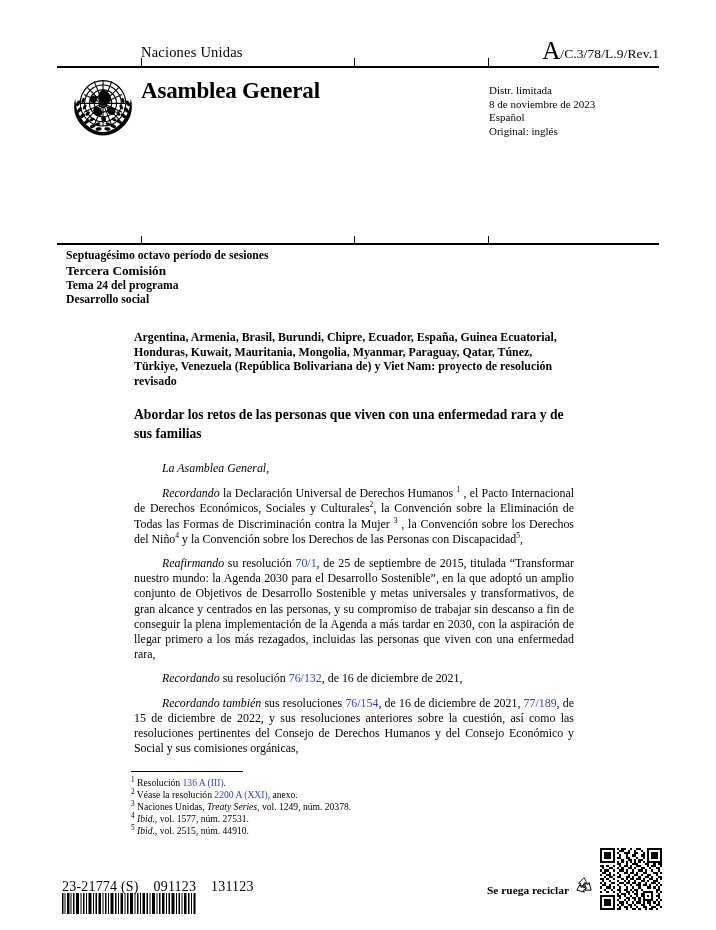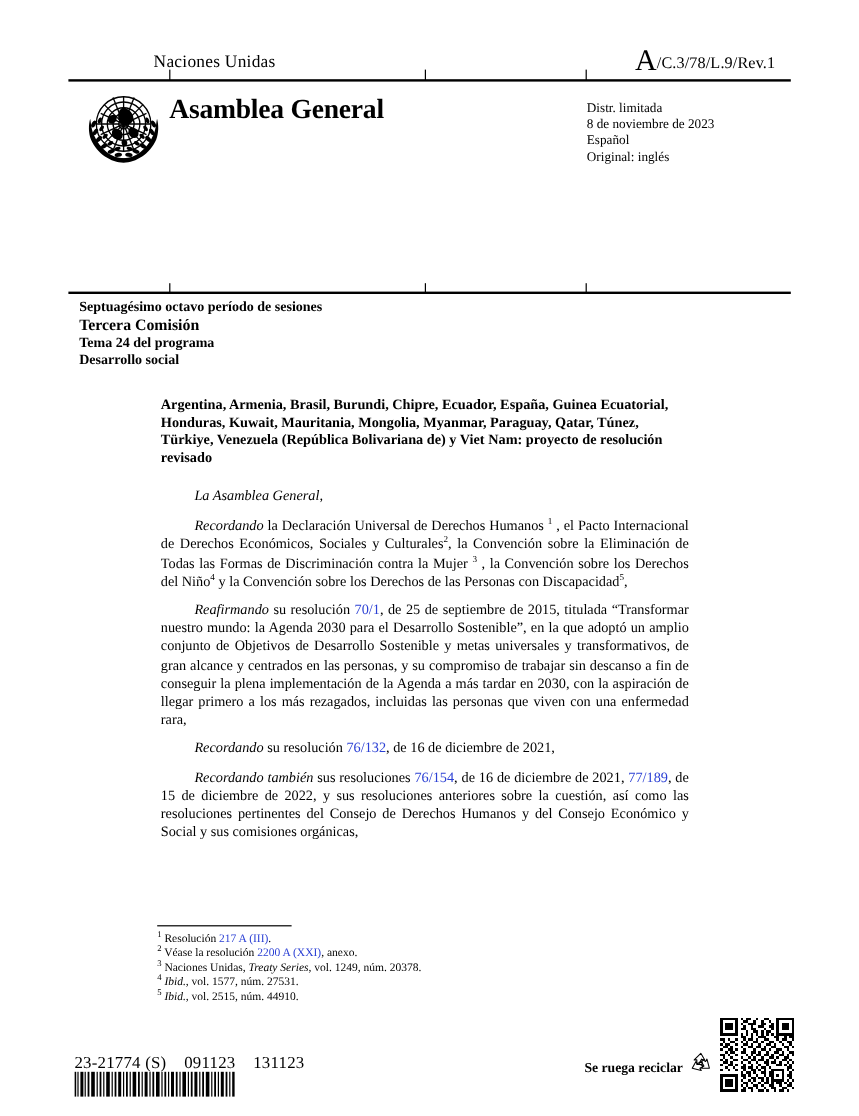--- a/index.html
+++ b/index.html
@@ -19,21 +19,21 @@
   .page {
     position: absolute;
     left: 0; top: 0;
     width: 716px;
     height: 930px;
   }
 
   
   .masthead {
     position: absolute;
-    left: 44px;
+    left: 57px;
     top: 44px;
     width: 602px;
     height: 16px;
     text-decoration: underline;
   }
   .org-name {
     position: absolute;
     left: 84px;
     top: 0;
     font-size: 14.5px;
@@ -318,36 +318,37 @@
     <div>Septuagésimo octavo período de sesiones</div>
     <div class="committee">Tercera Comisión</div>
     <div>Tema 24 del programa</div>
     <div>Desarrollo social</div>
   </div>
 
   <div class="body-col">
 
     <div class="sponsors">Argentina, Armenia, Brasil, Burundi, Chipre, Ecuador, España, Guinea Ecuatorial, Honduras, Kuwait, Mauritania, Mongolia, Myanmar, Paraguay, Qatar, Túnez, Türkiye, Venezuela (República Bolivariana de) y Viet Nam: proyecto de resolución revisado</div>
 
+    <div class="res-title">Abordar los retos de las personas que viven con una enfermedad rara y de sus familias</div>
 
     <div class="assembly-line"><i>La Asamblea General,</i></div>
 
     <p class="para"><i>Recordando</i><span> la Declaración Universal de Derechos Humanos </span><sup>1</sup><span> , el Pacto Internacional de Derechos Económicos, Sociales y Culturales</span><sup>2</sup><span>, la Convención sobre la Eliminación de Todas las Formas de Discriminación contra la Mujer </span><sup>3</sup><span> , la Convención sobre los Derechos del Niño</span><sup>4</sup><span> y la Convención sobre los Derechos de las Personas con Discapacidad</span><sup>5</sup><span>,</span></p>
 
     <p class="para"><i>Reafirmando</i><span> su resolución </span><span class="lnk">70/1</span><span>, de 25 de septiembre de 2015, titulada “Transformar nuestro mundo: la Agenda 2030 para el Desarrollo Sostenible”, en la que adoptó un amplio conjunto de Objetivos de Desarrollo Sostenible y metas universales y transformativos, de gran alcance y centrados en las personas, y su compromiso de trabajar sin descanso a fin de conseguir la plena implementación de la Agenda a más tardar en 2030, con la aspiración de llegar primero a los más rezagados, incluidas las personas que viven con una enfermedad rara,</span></p>
 
     <p class="para"><i>Recordando</i><span> su resolución </span><span class="lnk">76/132</span><span>, de 16 de diciembre de 2021,</span></p>
 
     <p class="para"><i>Recordando también</i><span> sus resoluciones </span><span class="lnk">76/154</span><span>, de 16 de diciembre de 2021, </span><span class="lnk">77/189</span><span>, de 15 de diciembre de 2022, y sus resoluciones anteriores sobre la cuestión, así como las resoluciones pertinentes del Consejo de Derechos Humanos y del Consejo Económico y Social y sus comisiones orgánicas,</span></p>
 
   </div>
 
   <div class="fn-rule"></div>
   <div class="footnotes">
-    <div><span class="fnum">1</span><span> Resolución </span><span class="lnk">217 A (III)</span><span>.</span></div>
+    <div><span class="fnum">1</span><span> Resolución </span><span class="lnk">136 A (III)</span><span>.</span></div>
     <div><span class="fnum">2</span><span> Véase la resolución </span><span class="lnk">2200 A (XXI)</span><span>, anexo.</span></div>
     <div><span class="fnum">3</span><span> Naciones Unidas, </span><i>Treaty Series</i><span>, vol. 1249, núm. 20378.</span></div>
     <div><span class="fnum">4</span><span> </span><i>Ibid.</i><span>, vol. 1577, núm. 27531.</span></div>
     <div><span class="fnum">5</span><span> </span><i>Ibid.</i><span>, vol. 2515, núm. 44910.</span></div>
   </div>
 
   <div class="job-no"><span>23-21774 (S)</span>&nbsp;&nbsp;&nbsp;&nbsp;<span>091123</span>&nbsp;&nbsp;&nbsp;&nbsp;<span>131123</span></div>
 
   <svg class="barcode" viewBox="0 0 270 42" preserveAspectRatio="none" xmlns="http://www.w3.org/2000/svg">
     <g fill="#000">

